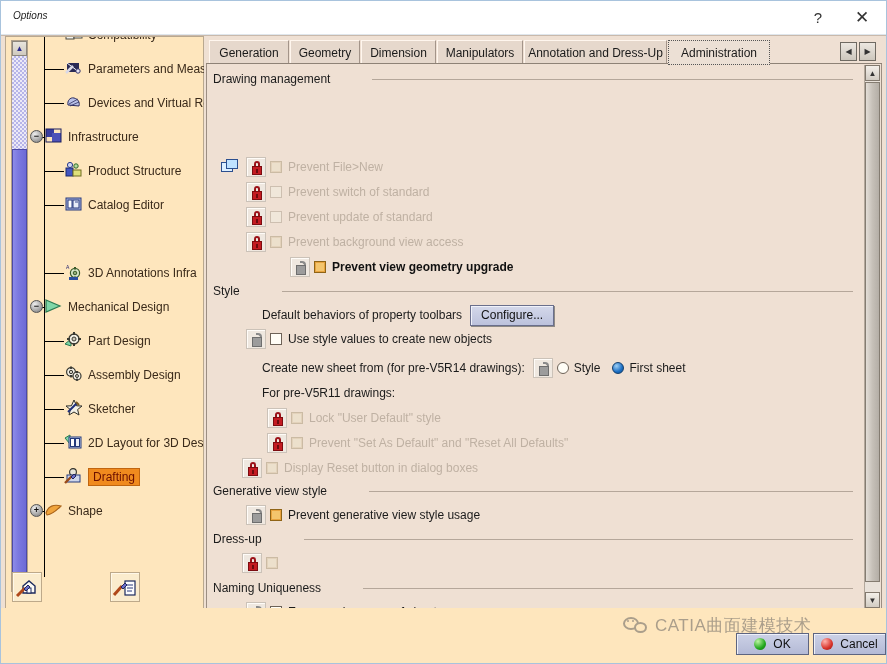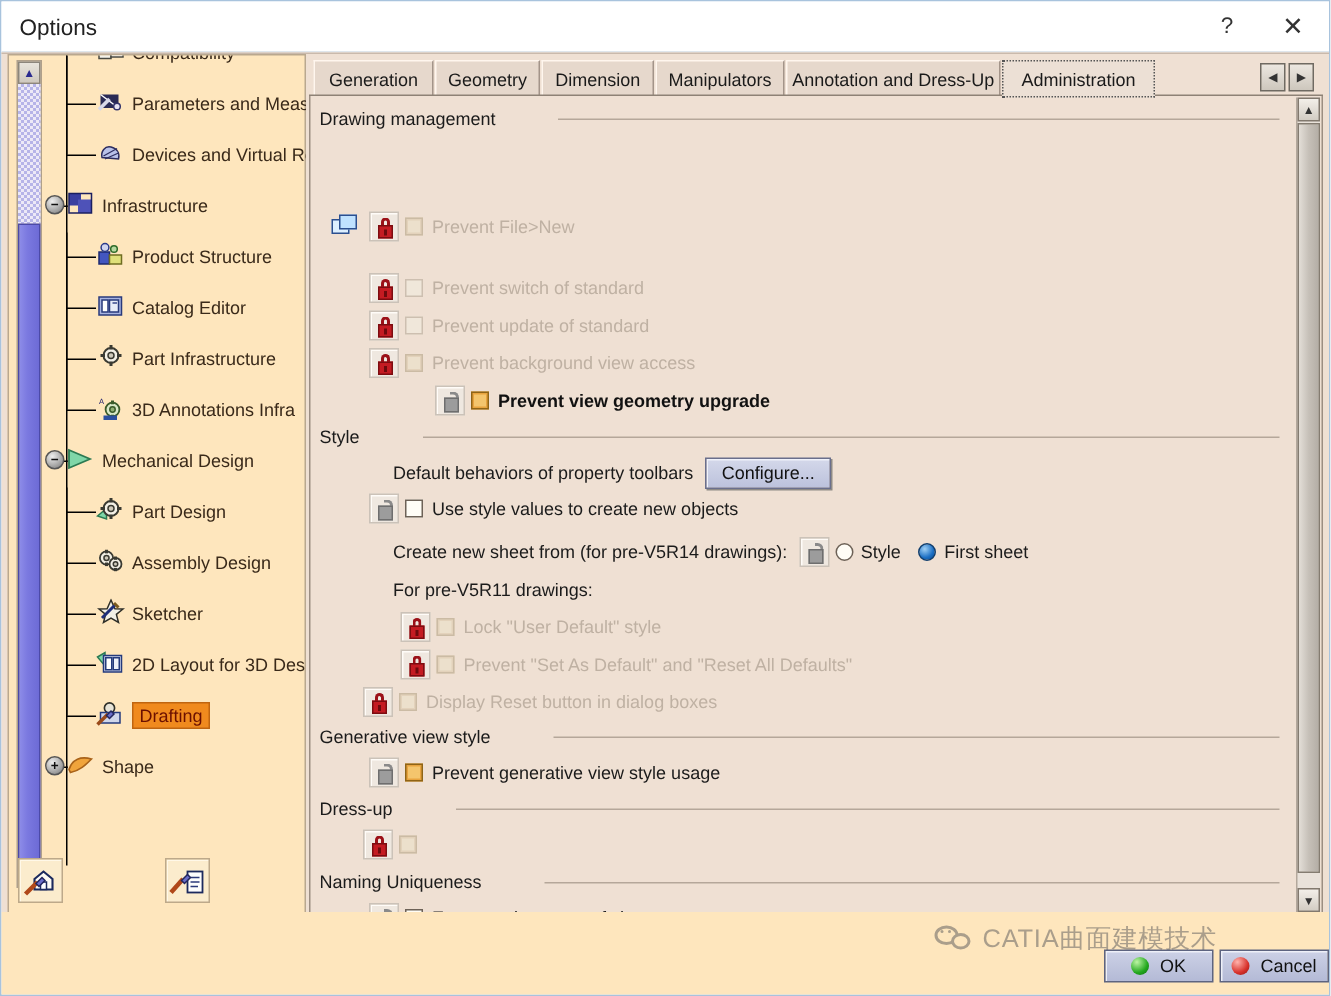--- a/index.html
+++ b/index.html
@@ -20,21 +20,21 @@
 
   
   #titlebar {
     position: absolute; left: 0; top: 0;
     width: 885px; height: 34px;
     background: #ffffff;
     border-bottom: 1px solid #dfe6ec;
   }
   #title-text {
     position: absolute; left: 12px; top: 9px;
-    font-size: 15px; color: #222;
+    font-size: 10px; color: #222; font-style: italic;
   }
   .tb-btn {
     position: absolute; top: 0; width: 44px; height: 33px;
     display: flex; align-items: center; justify-content: center;
     font-size: 15px; color: #333; cursor: default;
   }
   #btn-help { right: 46px; }
   #btn-close { right: 2px; font-size: 17px; }
 
   
@@ -454,32 +454,20 @@
           </div>
           <div class="tnode" style="top: 156px; width: 174px;">
             <span class="branch" style="left: 14px; top: 12px; width: 20px;"></span>
             <span class="tn-icon" style="left: 34px; top: 2px;"><svg width="20" height="18" viewBox="0 0 20 18">
                 <rect x="2" y="3" width="15" height="12" fill="#a8b4e0" stroke="#293a7c"></rect>
                 <rect x="4" y="5" width="4" height="8" fill="#fff" stroke="#293a7c"></rect>
                 <rect x="9" y="5" width="6" height="8" fill="#e8ecf8" stroke="#293a7c"></rect>
                 <line x1="11" y1="7" x2="14" y2="7" stroke="#3b4a8c"></line>
               </svg></span>
             <span class="tn-label" style="left: 58px;">Catalog Editor</span>
-          </div>
-          <div class="tnode" style="top: 190px; width: 174px;">
-            <span class="branch" style="left: 14px; top: 12px; width: 20px;"></span>
-            <span class="tn-icon" style="left: 34px; top: 2px;"><svg width="20" height="18" viewBox="0 0 20 18">
-                <circle cx="10" cy="8" r="5" fill="#f3f0e6" stroke="#3a3a32" stroke-width="1.3"></circle>
-                <circle cx="10" cy="8" r="2" fill="#cfcabb" stroke="#3a3a32"></circle>
-                <rect x="9" y="1" width="2" height="3" fill="#3a3a32"></rect>
-                <rect x="9" y="12" width="2" height="3" fill="#3a3a32"></rect>
-                <rect x="3" y="7" width="3" height="2" fill="#3a3a32"></rect>
-                <rect x="14" y="7" width="3" height="2" fill="#3a3a32"></rect>
-              </svg></span>
-            <span class="tn-label" style="left: 58px;">Part Infrastructure</span>
           </div>
           <div class="tnode" style="top: 224px; width: 174px;">
             <span class="branch" style="left: 14px; top: 12px; width: 20px;"></span>
             <span class="tn-icon" style="left: 34px; top: 2px;"><svg width="20" height="18" viewBox="0 0 20 18">
                 <circle cx="11" cy="10" r="4.6" fill="#d9e8c8" stroke="#3a5a2a" stroke-width="1.2"></circle>
                 <circle cx="11" cy="10" r="1.8" fill="#8fae74" stroke="#3a5a2a"></circle>
                 <rect x="10" y="4" width="2" height="2.5" fill="#3a5a2a"></rect>
                 <rect x="10" y="13.5" width="2" height="2.5" fill="#3a5a2a"></rect>
                 <text x="2" y="6" font-size="5" fill="#1a1a6a">A</text>
                 <rect x="5" y="14" width="9" height="3" fill="#2b4fa0"></rect>
@@ -614,21 +602,21 @@
       <div id="tabstrip-line"></div>
 
       <div id="pane">
         <div id="pane-inner">
 
           <div class="group" style="top:8px;">
             <span class="gtitle">Drawing management</span>
             <span class="gline"></span>
           </div>
 
-          <div class="row" style="left:14px; top:76px;">
+          <div class="row" style="left:14px; top:92px;">
             <span class="sheets-icon">
               <i style="left:0;top:4px;width:12px;height:10px;"></i>
               <i style="left:5px;top:1px;width:12px;height:10px;background:#bfe2ff;"></i>
             </span>
             <span class="lockbtn">
               <span class="shackle"></span>
                 <span class="body"></span>
                 <span class="kh"></span>
             </span>
             <span class="cb amber dim"></span>

